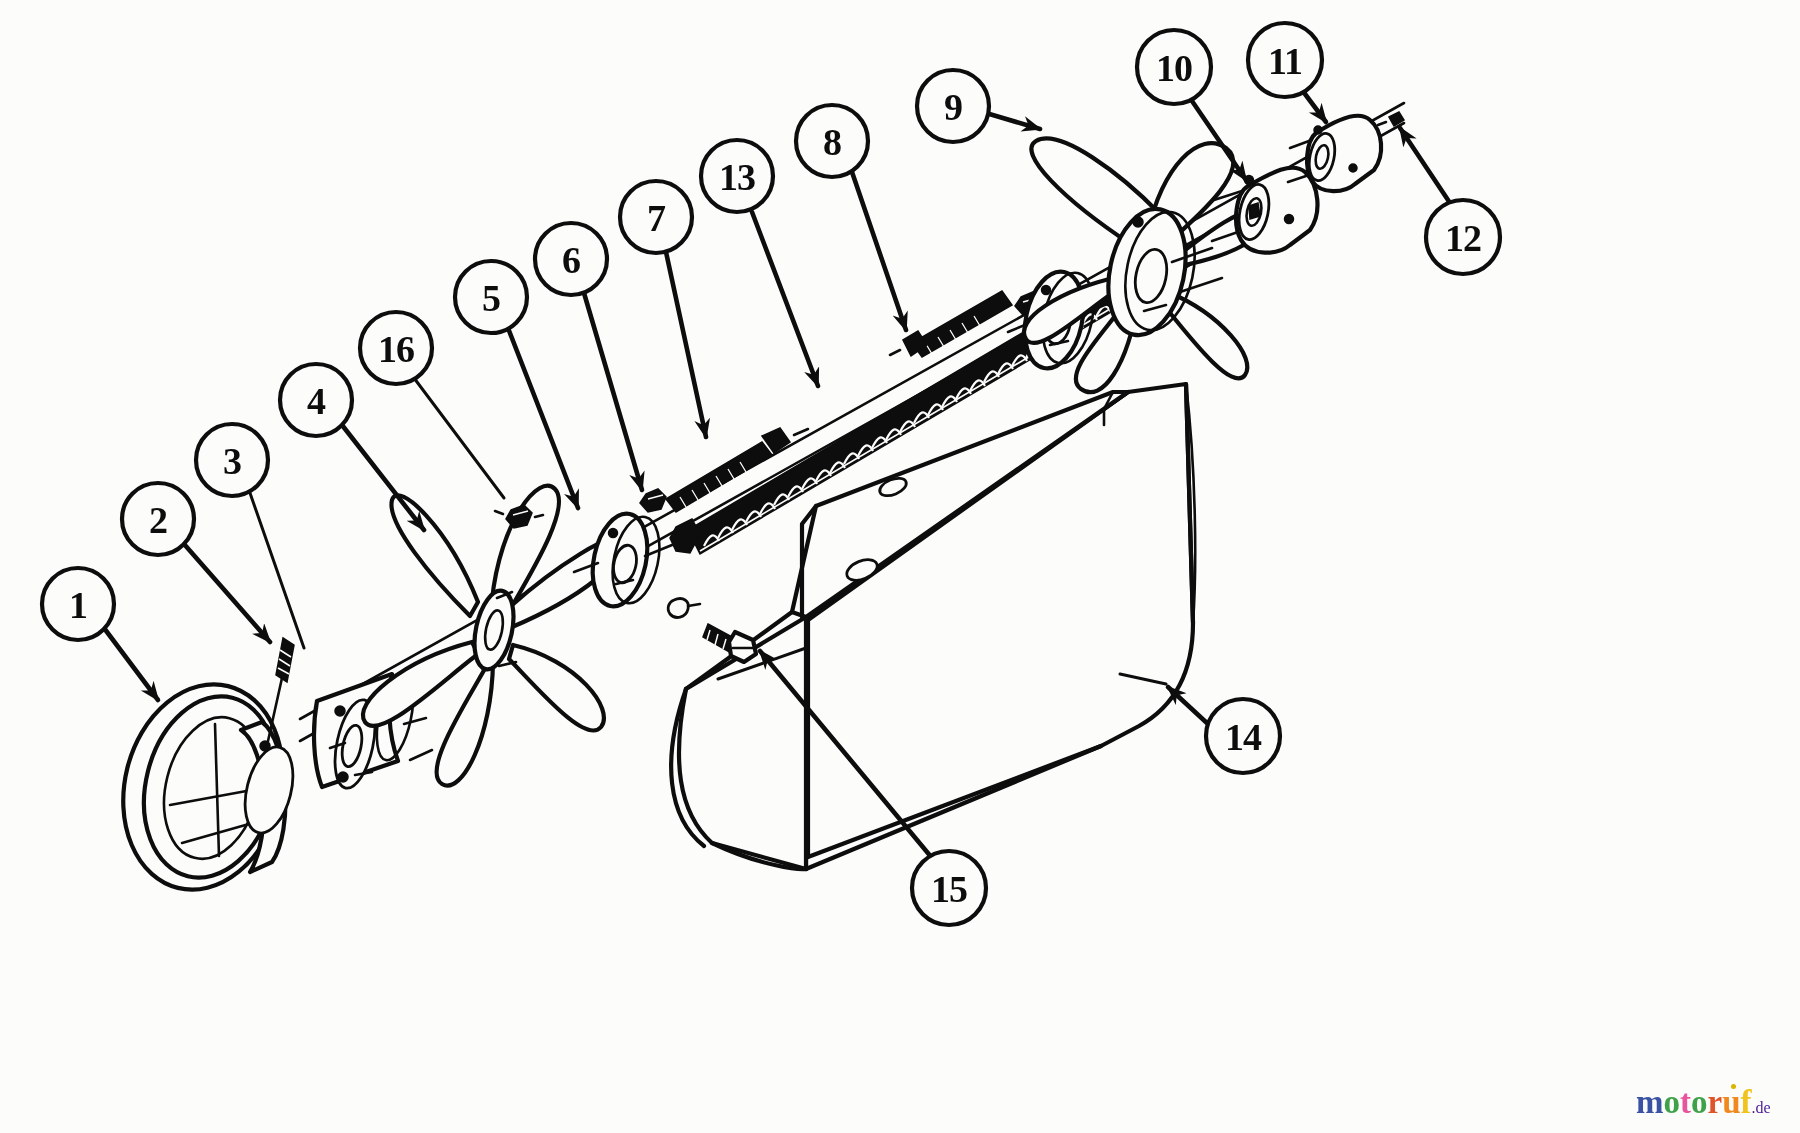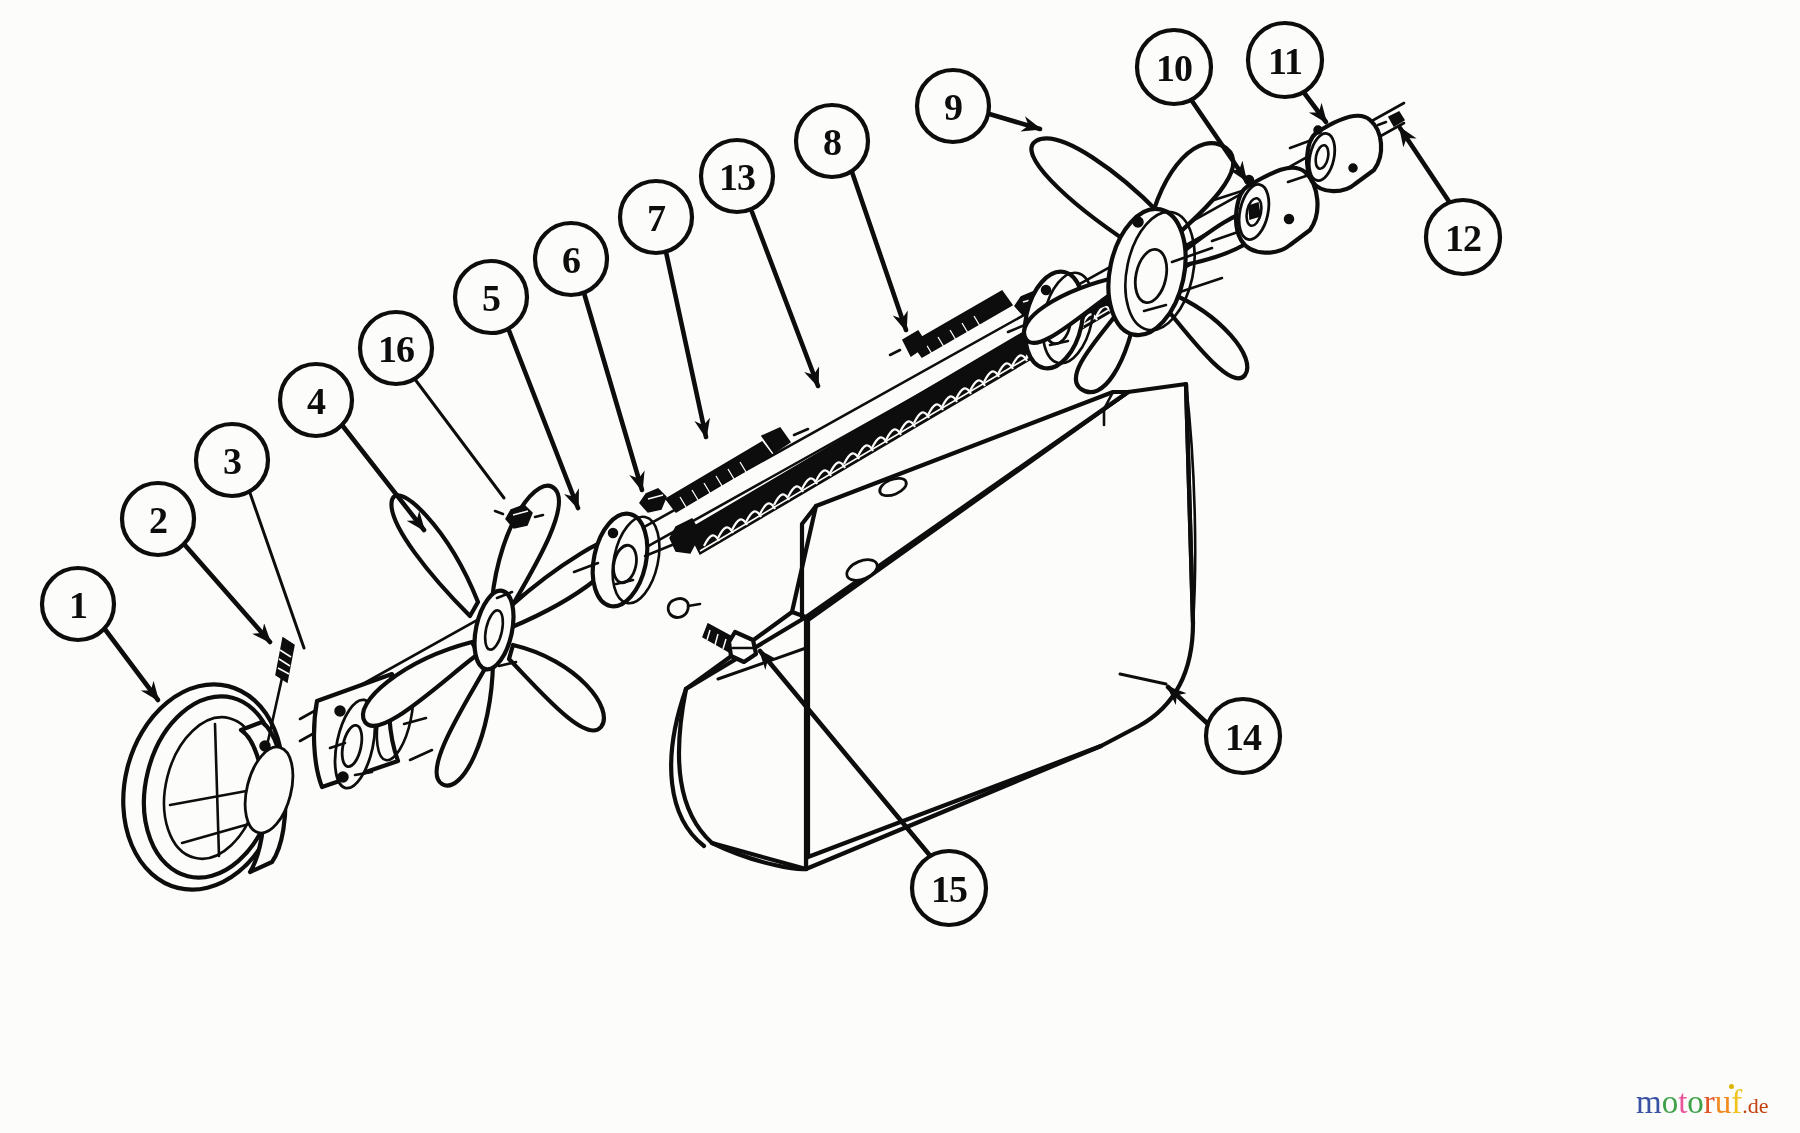--- a/index.html
+++ b/index.html
@@ -84,24 +84,24 @@
   #watermark {
     position: absolute;
     left: 1636px;
     top: 1086px;
     font-family: "Liberation Serif", "DejaVu Serif", serif;
     font-size: 33px;
     line-height: 1;
     white-space: nowrap;
     user-select: none;
   }
-  #watermark .lg { font-weight: 400; }
+  #watermark .lg { font-weight: 700; }
   #watermark .suffix {
-    font-size: 22px;
-    color: #c2410c;
+    font-size: 16px;
+    color: #4c1d95;
     letter-spacing: 0px;
   }
   #watermark .dot-acc {
     position: absolute;
     right: 35px;
     top: -2px;
     width: 5px; height: 5px;
     border-radius: 50%;
     background: #d9b400;
   }

